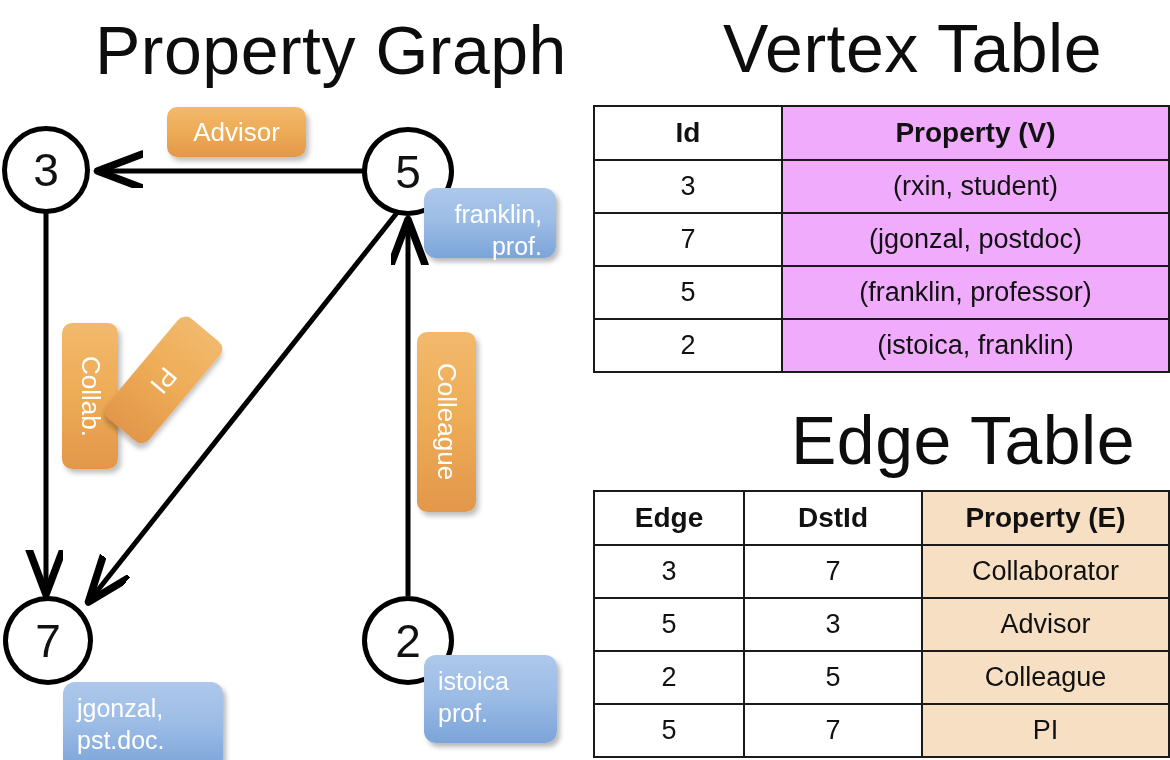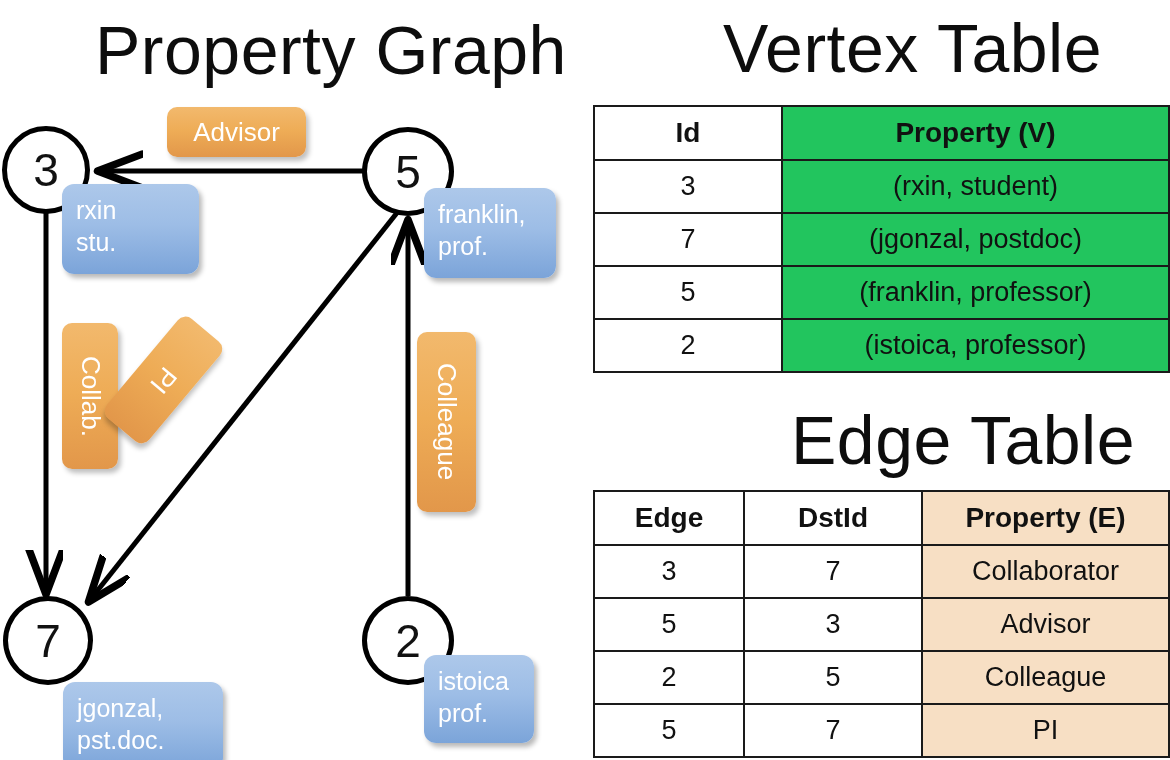--- a/index.html
+++ b/index.html
@@ -66,23 +66,23 @@
     box-shadow: 3px 4px 5px rgba(0,0,0,0.28);
     color: #ffffff;
     font-size: 25px;
     line-height: 1.28;
     padding: 10px 14px;
     box-sizing: border-box;
     font-family: "Liberation Sans", sans-serif;
     font-weight: 400;
   }
   #prop-3 { left: 62px;  top: 184px; width: 137px; height: 90px; }
-  #prop-5 { left: 424px; top: 188px; width: 132px; height: 90px; }
+  #prop-5 { left: 424px; top: 188px; width: 132px; height: 70px; text-align: right; }
   #prop-7 { left: 63px;  top: 682px; width: 160px; height: 88px; }
-  #prop-2 { left: 424px; top: 655px; width: 110px; height: 88px; }
+  #prop-2 { left: 424px; top: 655px; width: 133px; height: 88px; }
 
   
   .edge-chip {
     position: absolute;
     border-radius: 10px;
     background: linear-gradient(to bottom, #f2b96d 0%, #eeac56 48%, #e2974a 100%);
     box-shadow: 3px 4px 5px rgba(0,0,0,0.25);
     color: #ffffff;
     font-size: 26px;
     display: flex;
@@ -132,21 +132,21 @@
     color: #111;
     padding: 10px;
     height: 53px;
     box-sizing: border-box;
   }
   .data-table th {
     font-weight: 700;
     font-size: 28px;
   }
   .cell-plain { background: #ffffff; }
-  .cell-vertex { background: #22c55e; }
+  .cell-vertex { background: #f0abfc; }
   .cell-edge   { background: #f7dfc4; }
 
   #vertex-table { left: 593px; top: 105px; width: 575px; }
   #vertex-table col.c-id   { width: 188px; }
   #vertex-table col.c-prop { width: 387px; }
 
   #edge-table { left: 593px; top: 490px; width: 575px; }
   #edge-table col.c-src { width: 150px; }
   #edge-table col.c-dst { width: 178px; }
   #edge-table col.c-ep  { width: 247px; }
@@ -182,24 +182,20 @@
   <div class="node-circle" id="node-5">
     <span>5</span>
   </div>
   <div class="node-circle" id="node-7">
     <span>7</span>
   </div>
   <div class="node-circle" id="node-2">
     <span>2</span>
   </div>
 
-  <div class="prop-box" id="prop-3">
-    <div>rxin</div>
-    <div>stu.</div>
-  </div>
   <div class="prop-box" id="prop-5">
     <div>franklin,</div>
     <div>prof.</div>
   </div>
   <div class="prop-box" id="prop-7">
     <div>jgonzal,</div>
     <div>pst.doc.</div>
   </div>
   <div class="prop-box" id="prop-2">
     <div>istoica</div>
@@ -239,21 +235,21 @@
     <tr>
       <td class="cell-plain">7</td>
       <td class="cell-vertex">(jgonzal, postdoc)</td>
     </tr>
     <tr>
       <td class="cell-plain">5</td>
       <td class="cell-vertex">(franklin, professor)</td>
     </tr>
     <tr>
       <td class="cell-plain">2</td>
-      <td class="cell-vertex">(istoica, professor)</td>
+      <td class="cell-vertex">(istoica, franklin)</td>
     </tr>
   </tbody>
 </table>
 
 <table class="data-table" id="edge-table">
   <colgroup>
       <col class="c-src">
       <col class="c-dst">
       <col class="c-ep">
     </colgroup>

